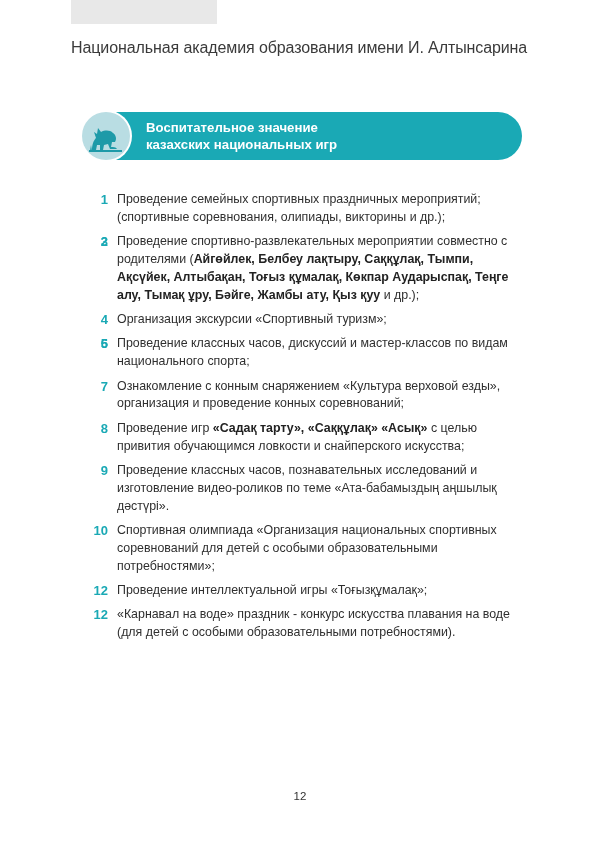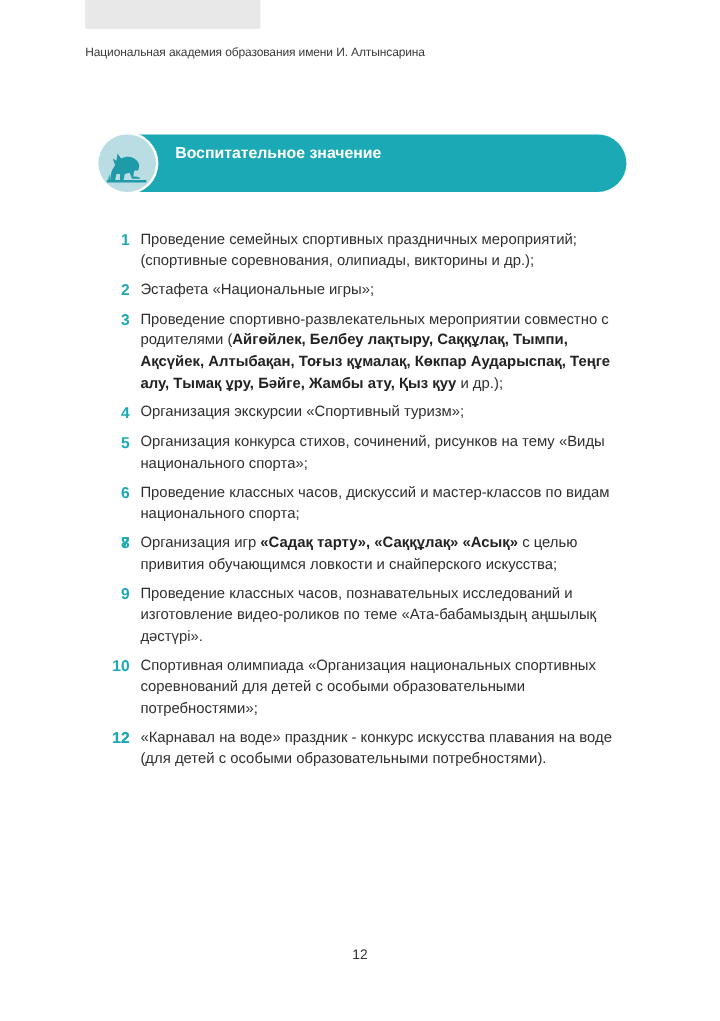--- a/index.html
+++ b/index.html
@@ -1,19 +1,19 @@
 <!DOCTYPE html>
 <html><head>
 <meta charset="utf-8">
 <style>
   html, body { margin:0; padding:0; }
   body { width:600px; height:851px; background:#ffffff; position:relative; overflow:hidden;
          font-family:"Liberation Sans", sans-serif; color:#333; }
   .top-gray { position:absolute; left:71px; top:0; width:146px; height:24px; background:#e8e8e8; }
-  .running-head { position:absolute; left:71px; top:39px; font-size:10px; color:#3a3a3a; letter-spacing:-0.1px; }
+  .running-head { position:absolute; left:71px; top:39px; font-size:16px; color:#3a3a3a; letter-spacing:-0.1px; }
   .banner { position:absolute; left:82px; top:112px; width:440px; height:64px; }
   .banner-pill { position:absolute; left:24px; top:0; right:0; height:48px; background:#1aa9b5; border-radius:0 24px 24px 0; }
   .banner-circle { position:absolute; left:0; top:0; width:48px; height:48px; border-radius:50%; background:#b9dde3; box-shadow:0 0 0 2px #ffffff; z-index:2; overflow:hidden; }
   .banner-circle svg { position:absolute; left:4px; top:6px; }
   .banner-title { position:absolute; left:64px; top:7px; color:#fff; font-weight:bold; font-size:13.2px; line-height:17px; z-index:3; }
   .list { position:absolute; left:88px; top:191px; width:440px; }
   .item { position:relative; padding-left:29px; font-size:12.4px; line-height:17.8px; color:#2f2f2f; margin-bottom:6.6px; }
   .num { position:absolute; left:0; top:0; width:20px; text-align:right; color:#1aa9b5; font-weight:bold; font-size:13px; }
   .b { font-weight:bold; color:#222; }
   .page-num { position:absolute; left:0; width:600px; top:790px; text-align:center; font-size:11.5px; color:#333; }
@@ -29,31 +29,32 @@
   <div class="banner-circle">
     <svg width="40" height="38" viewBox="0 0 40 38">
       <path d="M3 32 L36 32 L36 34 L3 34 Z" fill="#1e9aa8"></path>
       <path d="M6 32 C6 26 8 22 10 20 L8 14 L11 16 L12 10 L15 14 C19 12 24 12 27 15 C30 17 31 21 29 24 L26 24 L25 29 C27 29 30 29 31 31 L24 31 L22 26 L18 27 L17 32 L14 32 L14 27 L11 27 L10 32 Z" fill="#1e9aa8"></path>
       <path d="M4 33 L5 27 L6 33 Z" fill="#1e9aa8"></path>
     </svg>
   </div>
   <div class="banner-pill"></div>
   <div class="banner-title">
     <div>Воспитательное значение</div>
+    <div>казахских национальных игр</div>
   </div>
 </div>
 
 <div class="list" id="list">
     <div class="item"><span class="num">1</span><span><span>Проведение семейных спортивных праздничных мероприятий; (спортивные соревнования, олипиады, викторины и др.);</span></span></div>
-    <div class="item"><span class="num">2</span><span><span>Эстафета «Национальные игры»;</span></span></div>
+    <div class="item"><span class="num">2</span></div>
     <div class="item"><span class="num">3</span><span><span>Проведение спортивно-развлекательных мероприятии совместно с родителями (</span><span class="b">Айгөйлек, Белбеу лақтыру, Саққұлақ, Тымпи, Ақсүйек, Алтыбақан, Тоғыз құмалақ, Көкпар Аударыспақ, Теңге алу, Тымақ ұру, Бәйге, Жамбы ату, Қыз қуу</span><span> и др.);</span></span></div>
     <div class="item"><span class="num">4</span><span><span>Организация экскурсии «Спортивный туризм»;</span></span></div>
-    <div class="item"><span class="num">5</span><span><span>Организация конкурса стихов, сочинений, рисунков на тему «Виды национального спорта»;</span></span></div>
+    <div class="item"><span class="num">5</span></div>
     <div class="item"><span class="num">6</span><span><span>Проведение классных часов, дискуссий и мастер-классов по видам национального спорта;</span></span></div>
-    <div class="item"><span class="num">7</span></div>
-    <div class="item"><span class="num">8</span><span><span>Организация игр </span><span class="b">«Садақ тарту», «Саққұлақ» «Асық»</span><span> с целью привития обучающимся ловкости и снайперского искусства;</span></span></div>
+    <div class="item"><span class="num">7</span><span><span>Ознакомление с конным снаряжением «Культура верховой езды», организация и проведение конных соревнований;</span></span></div>
+    <div class="item"><span class="num">8</span><span><span>Проведение игр </span><span class="b">«Садақ тарту», «Саққұлақ» «Асық»</span><span> с целью привития обучающимся ловкости и снайперского искусства;</span></span></div>
     <div class="item"><span class="num">9</span><span><span>Проведение классных часов, познавательных исследований и изготовление видео-роликов по теме «Ата-бабамыздың аңшылық дәстүрі».</span></span></div>
     <div class="item"><span class="num">10</span><span><span>Спортивная олимпиада «Организация национальных спортивных соревнований для детей с особыми образовательными потребностями»;</span></span></div>
-    <div class="item"><span class="num">12</span></div>
+    <div class="item"><span class="num">12</span><span><span>Проведение интеллектуальной игры «Тоғызқұмалақ»;</span></span></div>
     <div class="item"><span class="num">12</span><span><span>«Карнавал на воде» праздник - конкурс искусства плавания на воде (для детей с особыми образовательными потребностями).</span></span></div>
   </div>
 
 <div class="page-num">12</div>
 
 </body></html>

